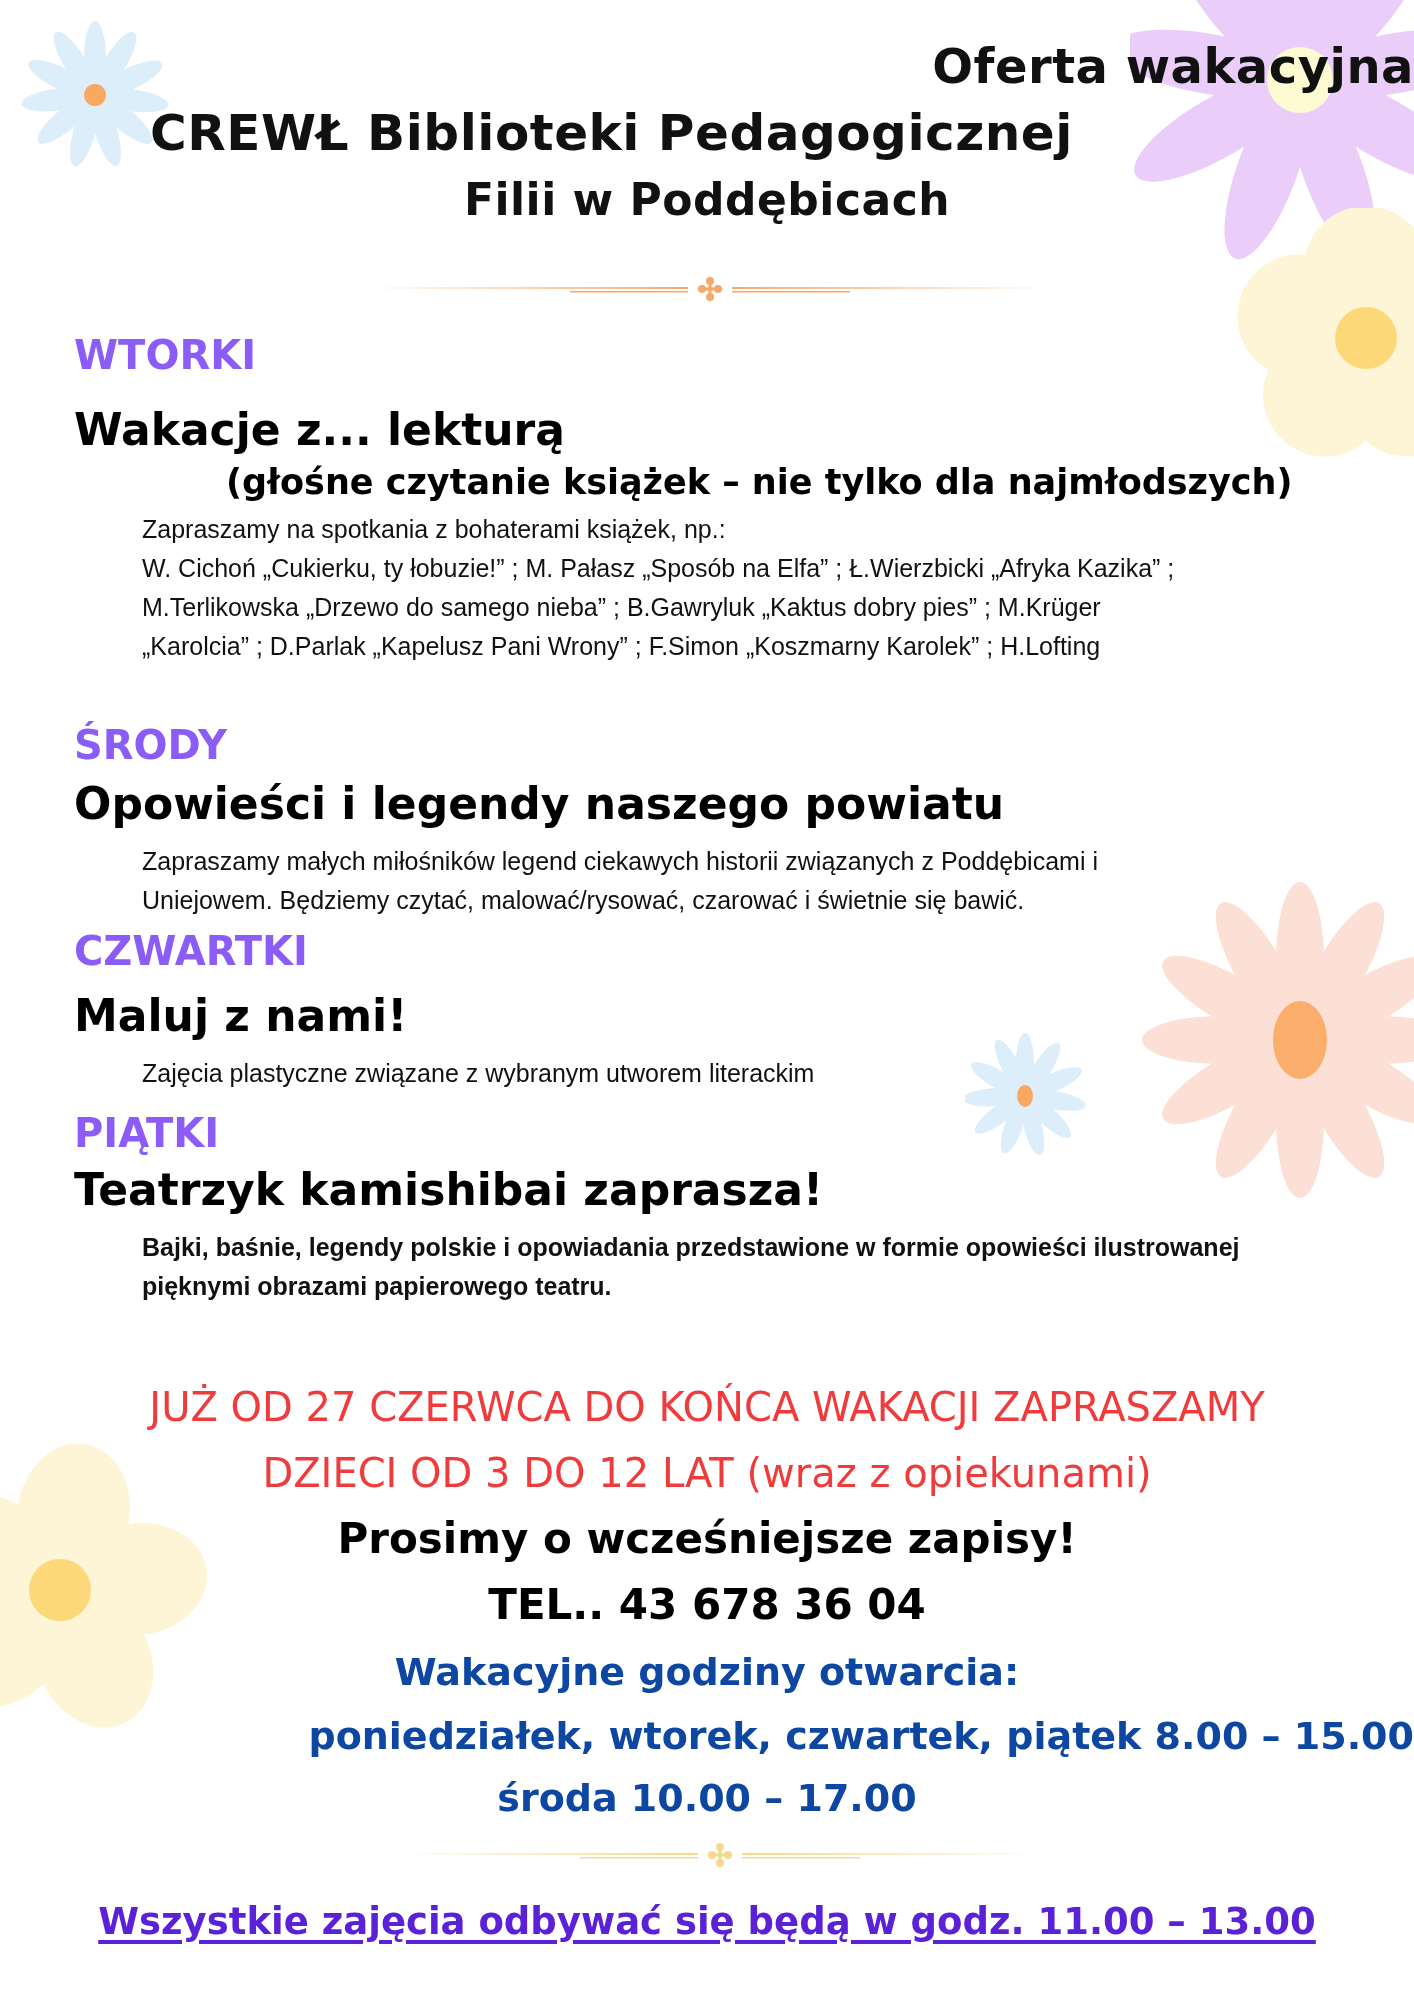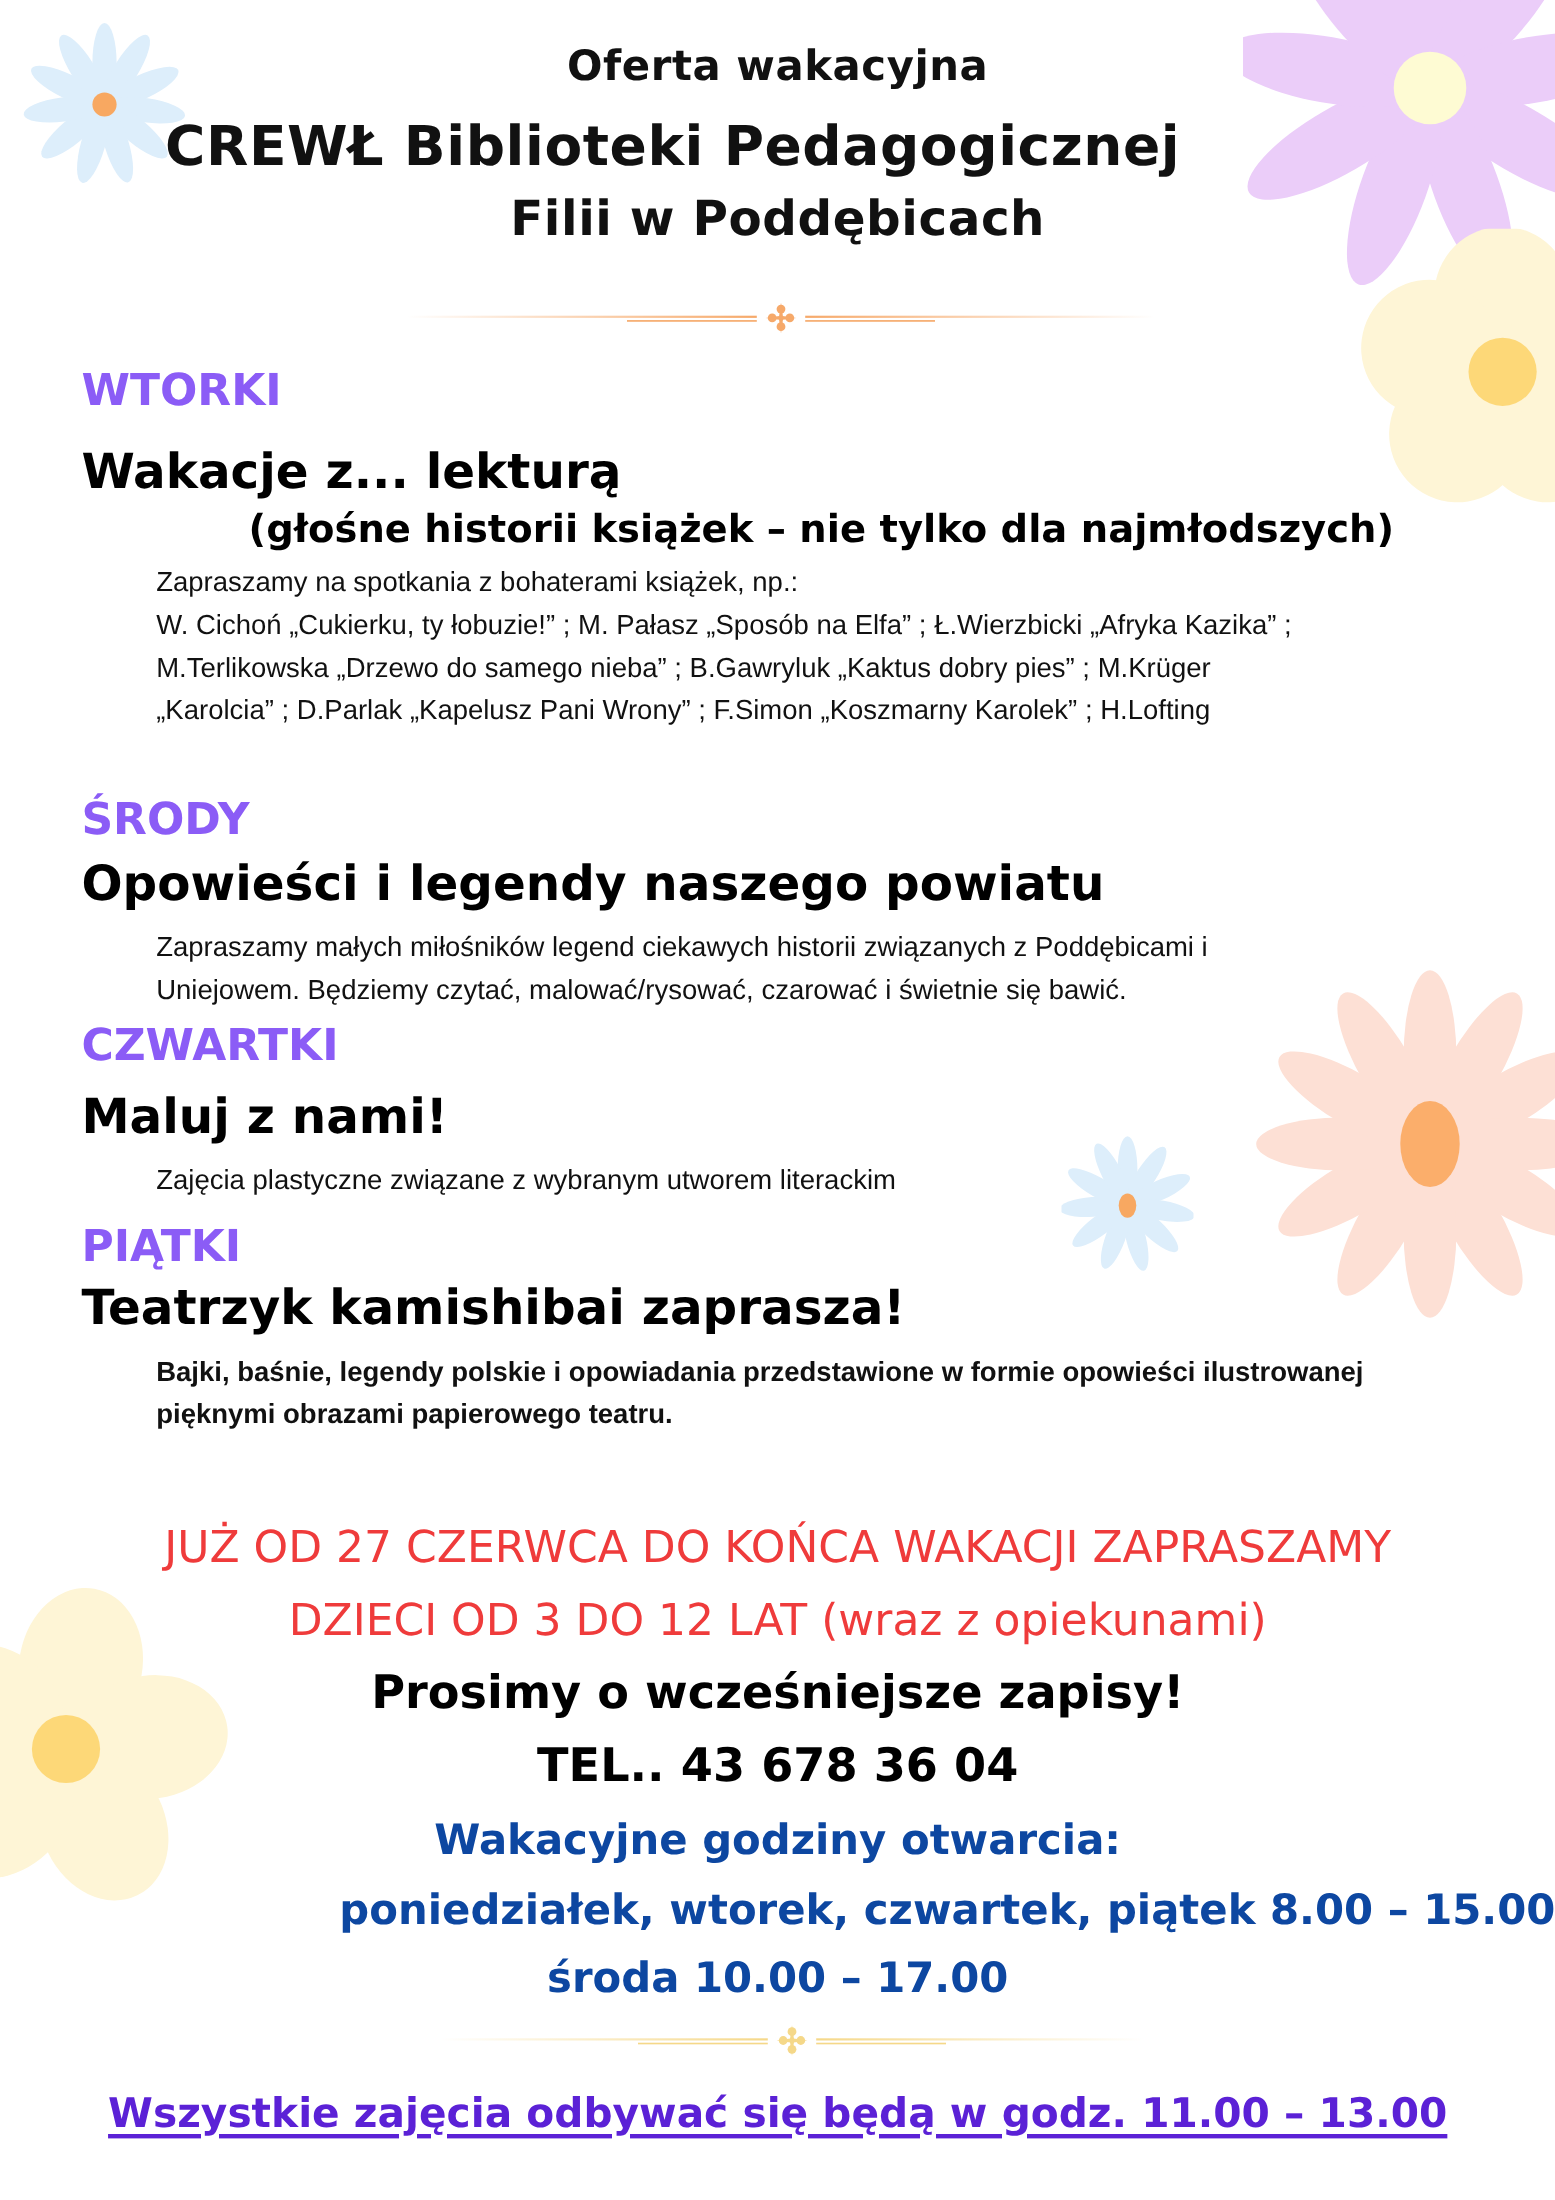--- a/index.html
+++ b/index.html
@@ -1,19 +1,19 @@
 <!DOCTYPE html>
 <html><head>
 <meta charset="utf-8">
 <style>
   html, body { margin:0; padding:0; }
   body { width:1414px; height:2000px; position:relative; overflow:hidden; background:#ffffff; font-family:"Liberation Sans", sans-serif; color:#111; }
   .flower { position:absolute; }
   .stencil { font-family:"DejaVu Sans", sans-serif; font-weight:bold; letter-spacing:0.5px; }
-  .title1 { position:absolute; top:38px; left:0; width:1414px; text-align:center; font-size:38px; }
+  .title1 { position:absolute; top:38px; left:0; width:1414px; text-align:right; font-size:48px; }
   .title2 { position:absolute; top:104px; left:0; width:1223px; text-align:center; font-size:50px; }
   .title3 { position:absolute; top:174px; left:0; width:1414px; text-align:center; font-size:44px; }
   .divider { position:absolute; left:370px; width:680px; height:30px; }
   .day { position:absolute; left:74px; color:#8b5cf6; font-size:40px; font-family:"DejaVu Sans", sans-serif; font-weight:bold; }
   .heading { position:absolute; left:74px; font-size:44px; font-family:"DejaVu Sans", sans-serif; font-weight:bold; color:#000; }
   .subheading { position:absolute; left:226px; top:462px; font-size:35px; font-family:"DejaVu Sans", sans-serif; font-weight:bold; color:#000; }
   .body { position:absolute; left:142px; font-size:25px; line-height:39px; color:#111; font-family:"Liberation Sans", sans-serif; }
   .red { position:absolute; left:0; width:1414px; text-align:center; color:#ef3b3b; font-family:"DejaVu Sans", sans-serif; font-weight:normal; font-size:40px; }
   .black { position:absolute; left:0; width:1414px; text-align:center; color:#000; font-family:"DejaVu Sans", sans-serif; font-weight:bold; font-size:42px; }
   .blue { position:absolute; left:0; width:1414px; text-align:center; color:#0d47a1; font-family:"DejaVu Sans", sans-serif; font-weight:bold; font-size:38px; }
@@ -135,21 +135,21 @@
       <circle cx="0" cy="8" r="4"></circle>
       <circle cx="-8" cy="0" r="4"></circle>
       <circle cx="8" cy="0" r="4"></circle>
     <polygon points="0,-14 2,0 0,14 -2,0"></polygon>
       <polygon points="-14,0 0,2 14,0 0,-2"></polygon>
   </g>
 </svg>
 
 <div class="day" style="top:332px;">WTORKI</div>
 <div class="heading" style="top:404px;">Wakacje z... lekturą</div>
-<div class="subheading">(głośne historii książek – nie tylko dla najmłodszych)</div>
+<div class="subheading">(głośne czytanie książek – nie tylko dla najmłodszych)</div>
 <div class="body" style="top:510px;">
   <div>Zapraszamy na spotkania z bohaterami książek, np.:</div>
   <div>W. Cichoń „Cukierku, ty łobuzie!” ; M. Pałasz „Sposób na Elfa” ; Ł.Wierzbicki „Afryka Kazika” ;</div>
   <div>M.Terlikowska „Drzewo do samego nieba” ; B.Gawryluk „Kaktus dobry pies” ; M.Krüger</div>
   <div>„Karolcia” ; D.Parlak „Kapelusz Pani Wrony” ; F.Simon „Koszmarny Karolek” ; H.Lofting</div>
 </div>
 
 <div class="day" style="top:722px;">ŚRODY</div>
 <div class="heading" style="top:778px;">Opowieści i legendy naszego powiatu</div>
 <div class="body" style="top:842px;">

